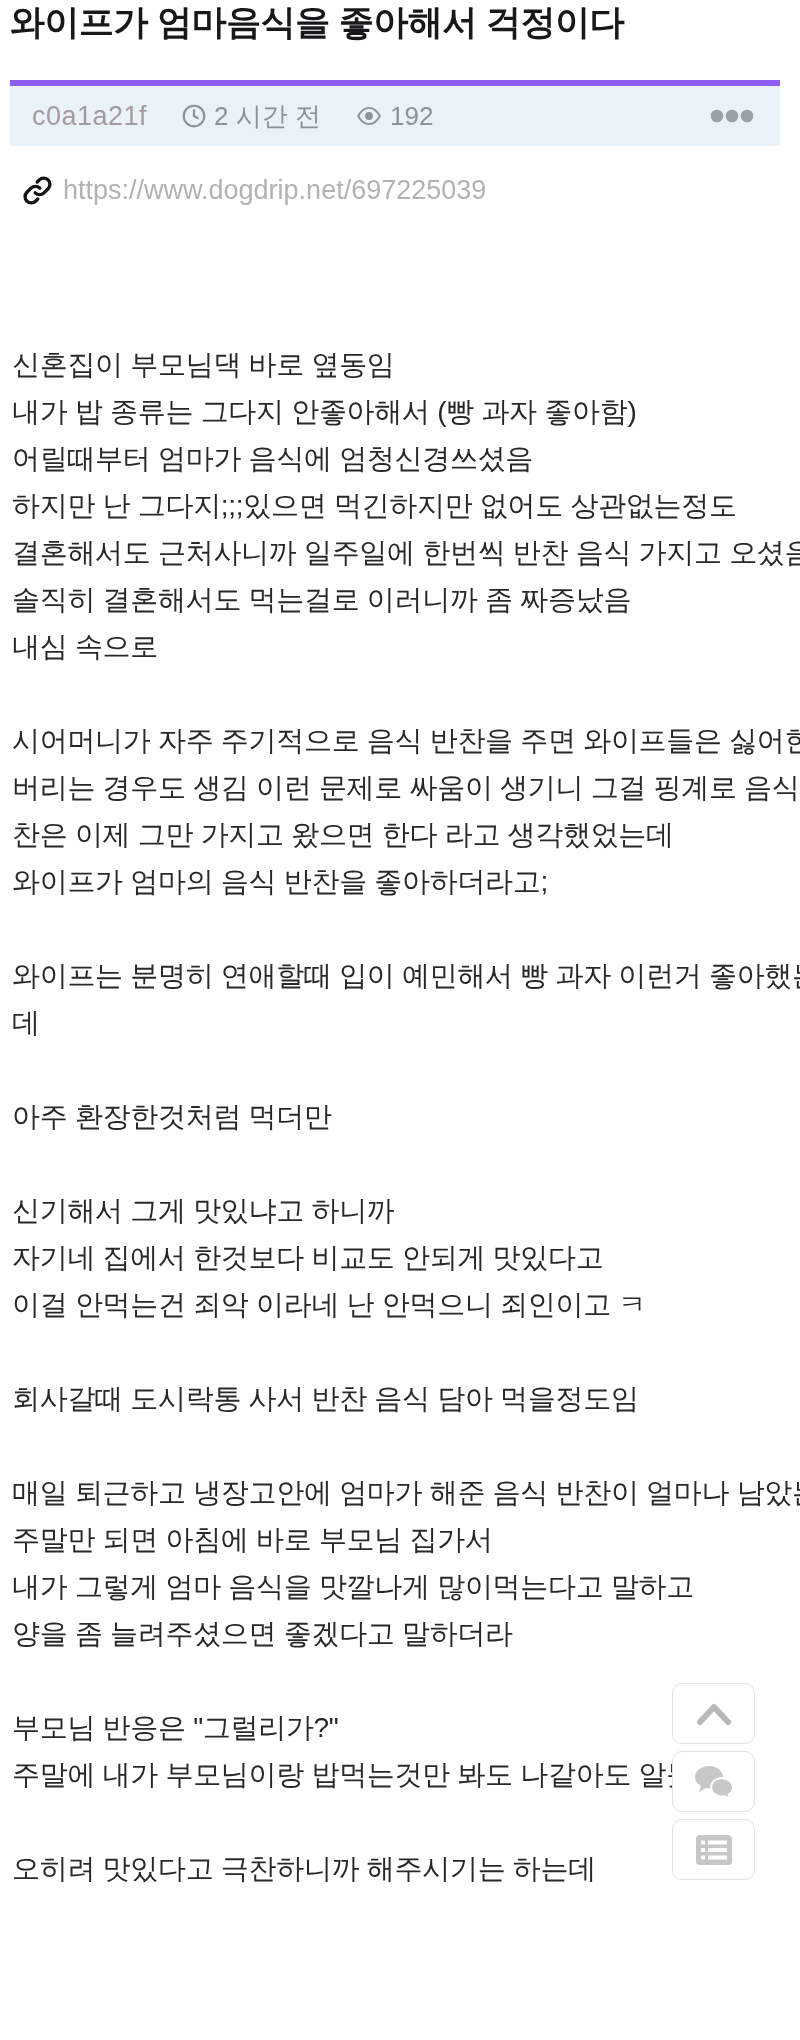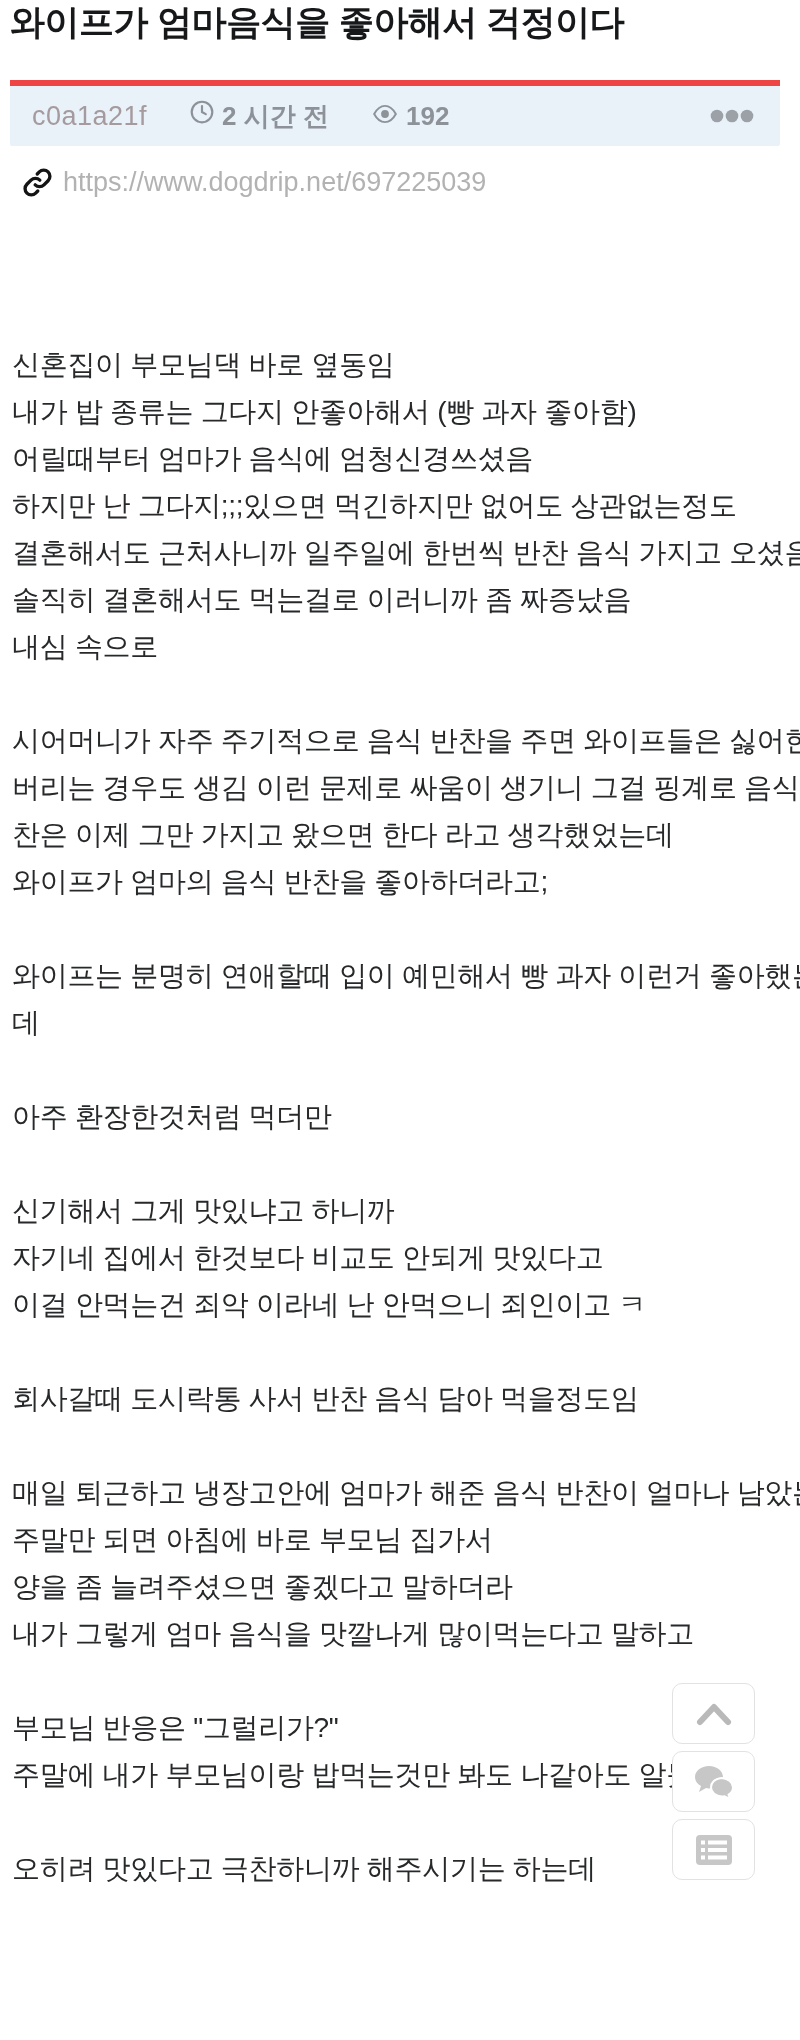--- a/index.html
+++ b/index.html
@@ -21,45 +21,44 @@
     color: #16181a;
     line-height: 1.25;
   }
 
   
   .meta-bar {
     position: absolute; left: 10px; top: 80px;
     width: 770px; height: 66px;
     box-sizing: border-box;
     background: #e9f1f9;
-    border-top: 6px solid #ef4444;
+    border-top: 6px solid #8b5cf6;
     border-radius: 0 0 2px 2px;
     display: flex; align-items: center;
     padding: 0 26px 0 22px;
-    gap: 8px;
   }
   .author-name {
     font-size: 27px; color: #a59a9d;
     letter-spacing: 0.5px;
   }
   .meta-item {
-    display: flex; 
+    display: flex; align-items: center;
     margin-left: 34px;
-    font-size: 26px; color: #8d9298; font-weight: bold;
+    font-size: 26px; color: #8d9298;
   }
   .meta-item svg { margin-right: 7px; }
   .more-btn {
     margin-left: auto;
     background: none; border: none; padding: 4px 0; cursor: pointer;
     display: flex; align-items: center;
   }
 
   
   .source-row {
-    position: absolute; left: 22px; top: 158px;
+    position: absolute; left: 22px; top: 166px;
     height: 48px; display: flex; align-items: center;
   }
   .source-row svg { margin-right: 10px; }
   .source-url {
     font-size: 27px; color: #b2b2b2; text-decoration: none;
   }
 
   
   .post-body {
     position: absolute; left: 12px; top: 341px; right: 6px;
@@ -158,22 +157,22 @@
       <div class="body-line">아주 환장한것처럼 먹더만</div>
       <div class="body-line"></div>
       <div class="body-line">신기해서 그게 맛있냐고 하니까</div>
       <div class="body-line">자기네 집에서 한것보다 비교도 안되게 맛있다고</div>
       <div class="body-line">이걸 안먹는건 죄악 이라네 난 안먹으니 죄인이고 ㅋ</div>
       <div class="body-line"></div>
       <div class="body-line">회사갈때 도시락통 사서 반찬 음식 담아 먹을정도임</div>
       <div class="body-line"></div>
       <div class="body-line">매일 퇴근하고 냉장고안에 엄마가 해준 음식 반찬이 얼마나 남았는</div>
       <div class="body-line">주말만 되면 아침에 바로 부모님 집가서</div>
+      <div class="body-line">내가 그렇게 엄마 음식을 맛깔나게 많이먹는다고 말하고</div>
       <div class="body-line">양을 좀 늘려주셨으면 좋겠다고 말하더라</div>
-      <div class="body-line">내가 그렇게 엄마 음식을 맛깔나게 많이먹는다고 말하고</div>
       <div class="body-line"></div>
       <div class="body-line">부모님 반응은 "그럴리가?"</div>
       <div class="body-line">주말에 내가 부모님이랑 밥먹는것만 봐도 나같아도 알듯</div>
       <div class="body-line"></div>
       <div class="body-line">오히려 맛있다고 극찬하니까 해주시기는 하는데</div>
     </div>
 
   <div class="fab-stack">
     <button class="fab">
       <span style="display:flex;">

